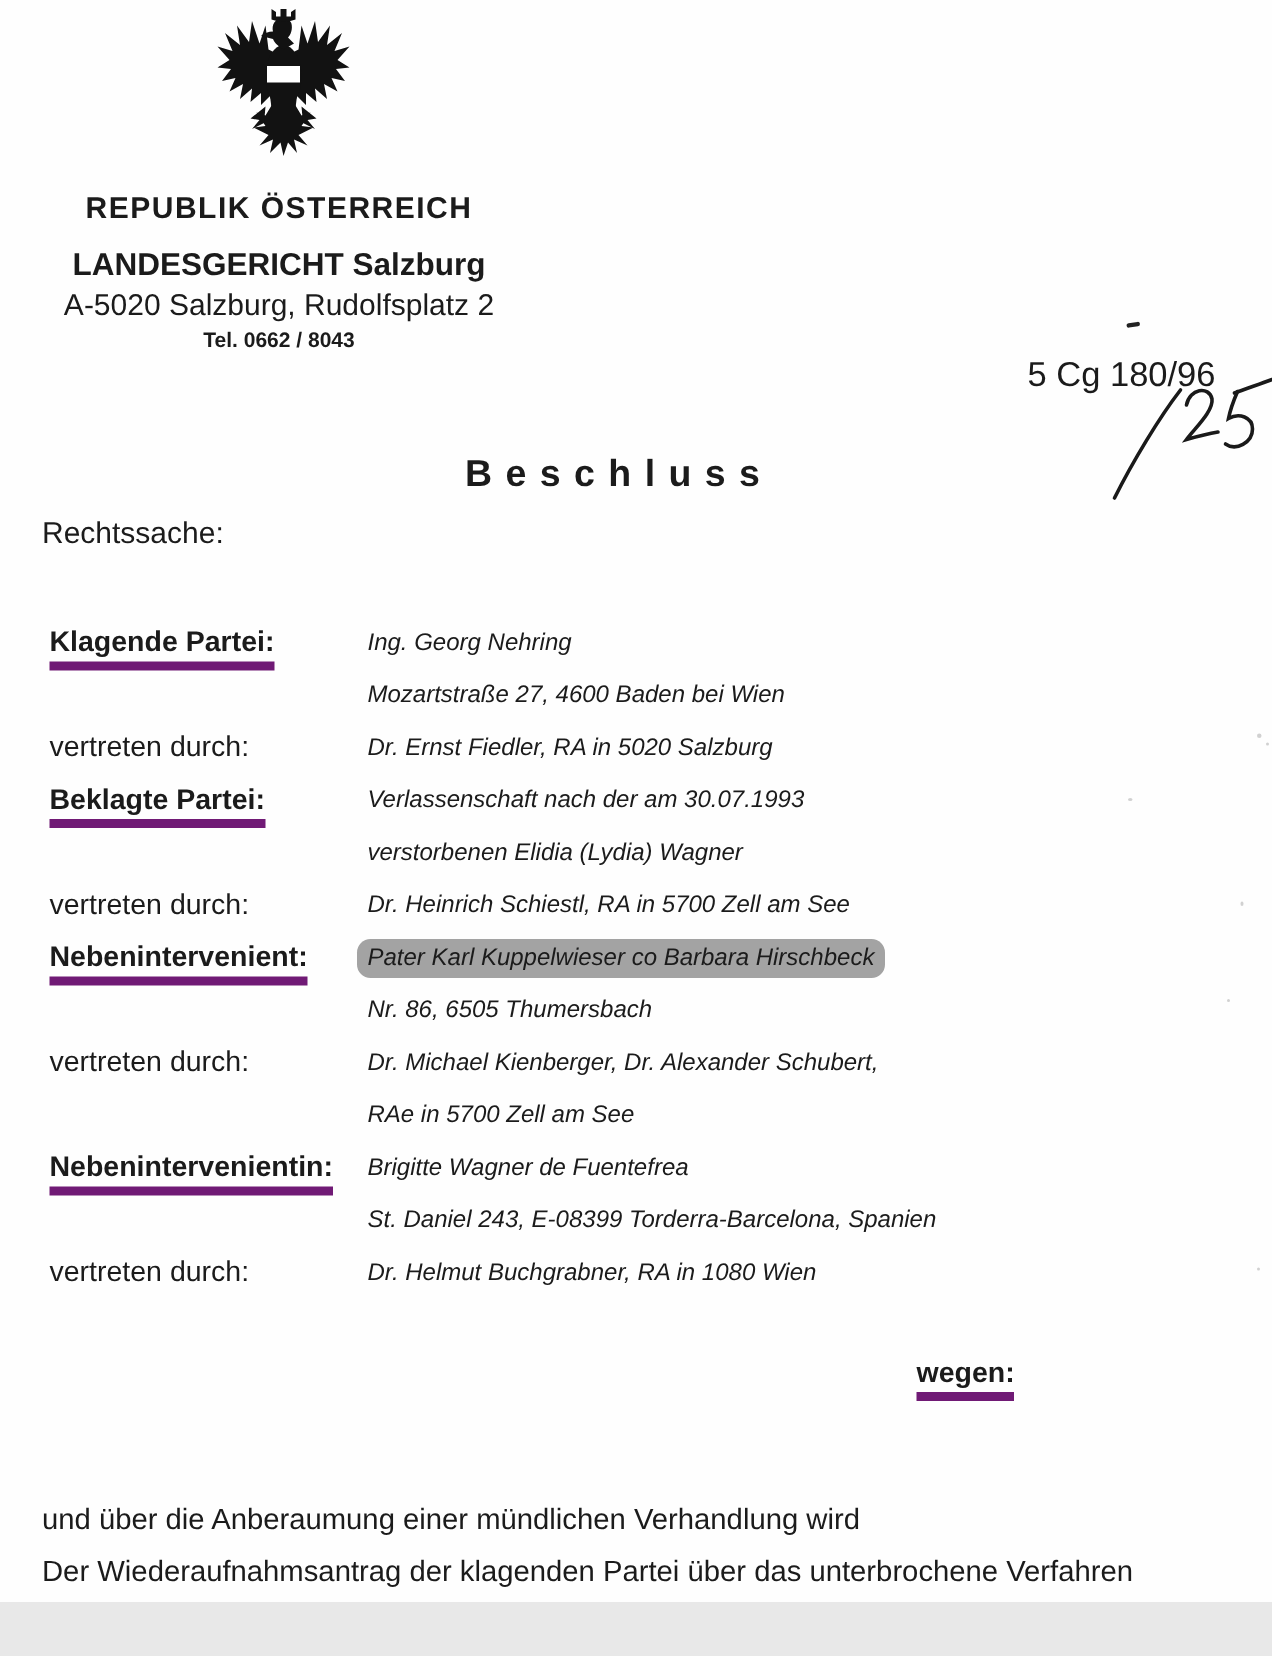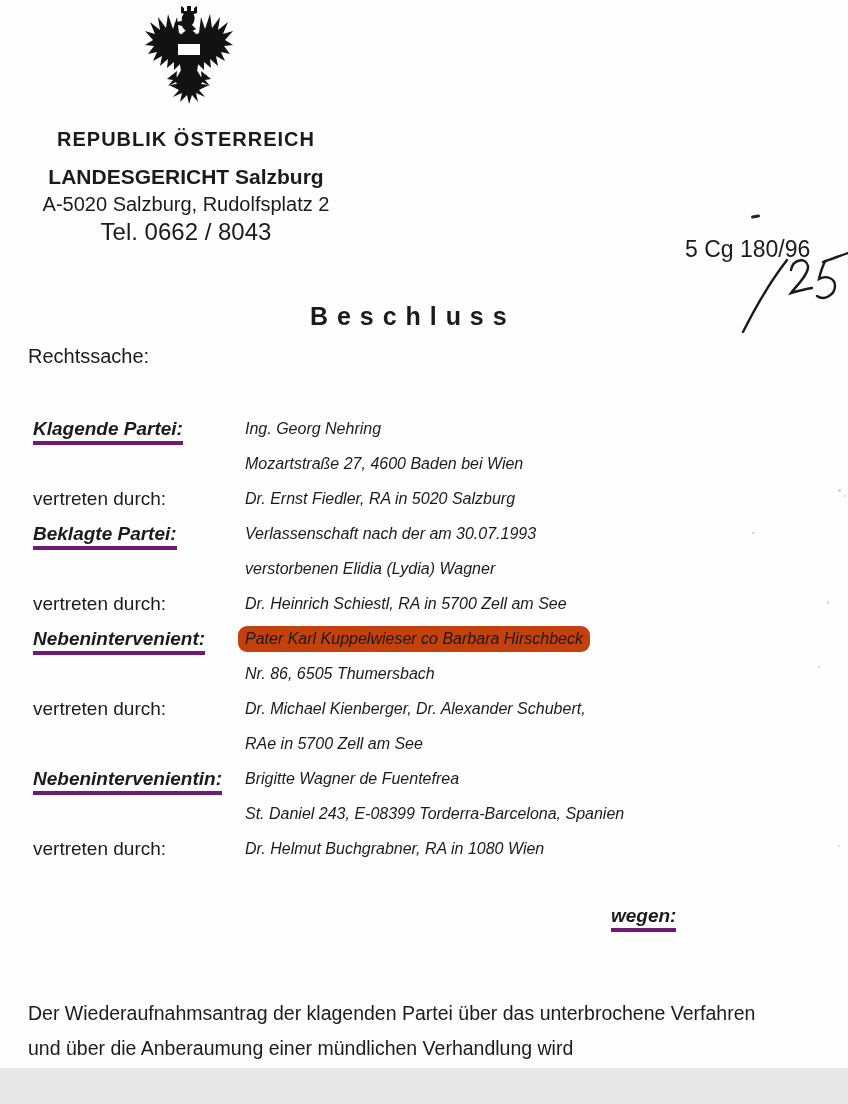--- a/index.html
+++ b/index.html
@@ -10,34 +10,34 @@
     background:#fefefe;
     color:#1b1b1b;
     font-family:"Liberation Sans","DejaVu Sans",sans-serif;
     overflow:hidden;
   }
   .emblem { position:absolute; left:143px; top:5px; width:92px; height:100px; }
   .letterhead { position:absolute; left:0; top:128px; width:372px; text-align:center; }
   .republic { font-size:20px; font-weight:bold; letter-spacing:1px; margin-bottom:14px; white-space:nowrap; }
   .court    { font-size:21px; font-weight:bold; margin-bottom:4px; white-space:nowrap; }
   .addr     { font-size:20px; margin-bottom:2px; white-space:nowrap; }
-  .phone    { font-size:24px; white-space:nowrap; }
+  .phone    { font-size:14px; white-space:nowrap;font-weight:bold; }
   .case-number { position:absolute; left:685px; top:236px; font-size:23px; white-space:nowrap; }
   .pen-dash { position:absolute; left:751px; top:215px; width:9px; height:3px; background:#222; border-radius:2px; transform:rotate(-8deg); }
   .handwriting { position:absolute; left:735px; top:248px; }
   .doc-title { position:absolute; left:310px; top:302px; font-size:25px; font-weight:bold; letter-spacing:1px; white-space:nowrap; }
   .rechtssache { position:absolute; left:28px; top:345px; font-size:20px; }
   .parties { position:absolute; left:33px; top:411px; width:790px; }
   .party-row { display:flex; align-items:flex-start; }
   .party-row.extra-gap { margin-top:32px;justify-content:flex-end; }
   .party-label { width:212px; flex:0 0 212px; font-size:19px; line-height:35px; white-space:nowrap; }
   .party-label .lbl { line-height:22px; display:inline-block; }
   .party-label.strong .lbl {
-    font-weight:bold; font-style:italic;
-    border-bottom:4px solid #701a75; padding-bottom:1px;
+    font-weight:bold; 
+    border-bottom:6px solid #701a75; padding-bottom:1px;
   }
   .party-lines { flex:1; }
   .party-line { font-size:16px; line-height:35px; height:35px; white-space:nowrap;font-style:italic; }
   .hl {
     display:inline-block; line-height:26px;
     border-radius:9px; padding:0 7px; margin-left:-7px;
   }
   .decision { position:absolute; left:28px; top:996px; width:800px; font-size:19.5px; line-height:35px; }
   .decision div { white-space:nowrap; }
   .verdict { text-align:center; letter-spacing:1px; transform:translateX(-14px); }
@@ -117,21 +117,21 @@
       </div>
       <div class="party-row">
         <div class="party-label"><span class="lbl">vertreten durch:</span></div>
         <div class="party-lines">
           <div class="party-line">Dr. Heinrich Schiestl, RA in 5700 Zell am See</div>
         </div>
       </div>
       <div class="party-row">
         <div class="party-label strong"><span class="lbl">Nebenintervenient:</span></div>
         <div class="party-lines">
-          <div class="party-line"><span class="hl" style="background: #c2410c;">Pater Karl Kuppelwieser co Barbara Hirschbeck</span></div>
+          <div class="party-line"><span class="hl" style="background: #a3a3a3;">Pater Karl Kuppelwieser co Barbara Hirschbeck</span></div>
           <div class="party-line">Nr. 86, 6505 Thumersbach</div>
         </div>
       </div>
       <div class="party-row">
         <div class="party-label"><span class="lbl">vertreten durch:</span></div>
         <div class="party-lines">
           <div class="party-line">Dr. Michael Kienberger, Dr. Alexander Schubert,</div>
           <div class="party-line">RAe in 5700 Zell am See</div>
         </div>
       </div>
@@ -147,22 +147,22 @@
         <div class="party-lines">
           <div class="party-line">Dr. Helmut Buchgrabner, RA in 1080 Wien</div>
         </div>
       </div>
       <div class="party-row extra-gap">
         <div class="party-label strong"><span class="lbl">wegen:</span></div>
       </div>
     </div>
 
   <div class="decision">
+    <div>und über die Anberaumung einer mündlichen Verhandlung wird</div>
     <div>Der Wiederaufnahmsantrag der klagenden Partei über das unterbrochene Verfahren</div>
-    <div>und über die Anberaumung einer mündlichen Verhandlung wird</div>
     <div class="verdict">a b g e w i e s e n .</div>
   </div>
 
   <div class="speck" style="left:838px;top:489px;width:3px;height:3px;"></div>
   <div class="speck" style="left:844px;top:495px;width:2px;height:2px;"></div>
   <div class="speck" style="left:752px;top:532px;width:3px;height:2px;"></div>
   <div class="speck" style="left:827px;top:601px;width:2px;height:3px;"></div>
   <div class="speck" style="left:818px;top:666px;width:2px;height:2px;"></div>
   <div class="speck" style="left:838px;top:845px;width:2px;height:2px;"></div>
 </div>

